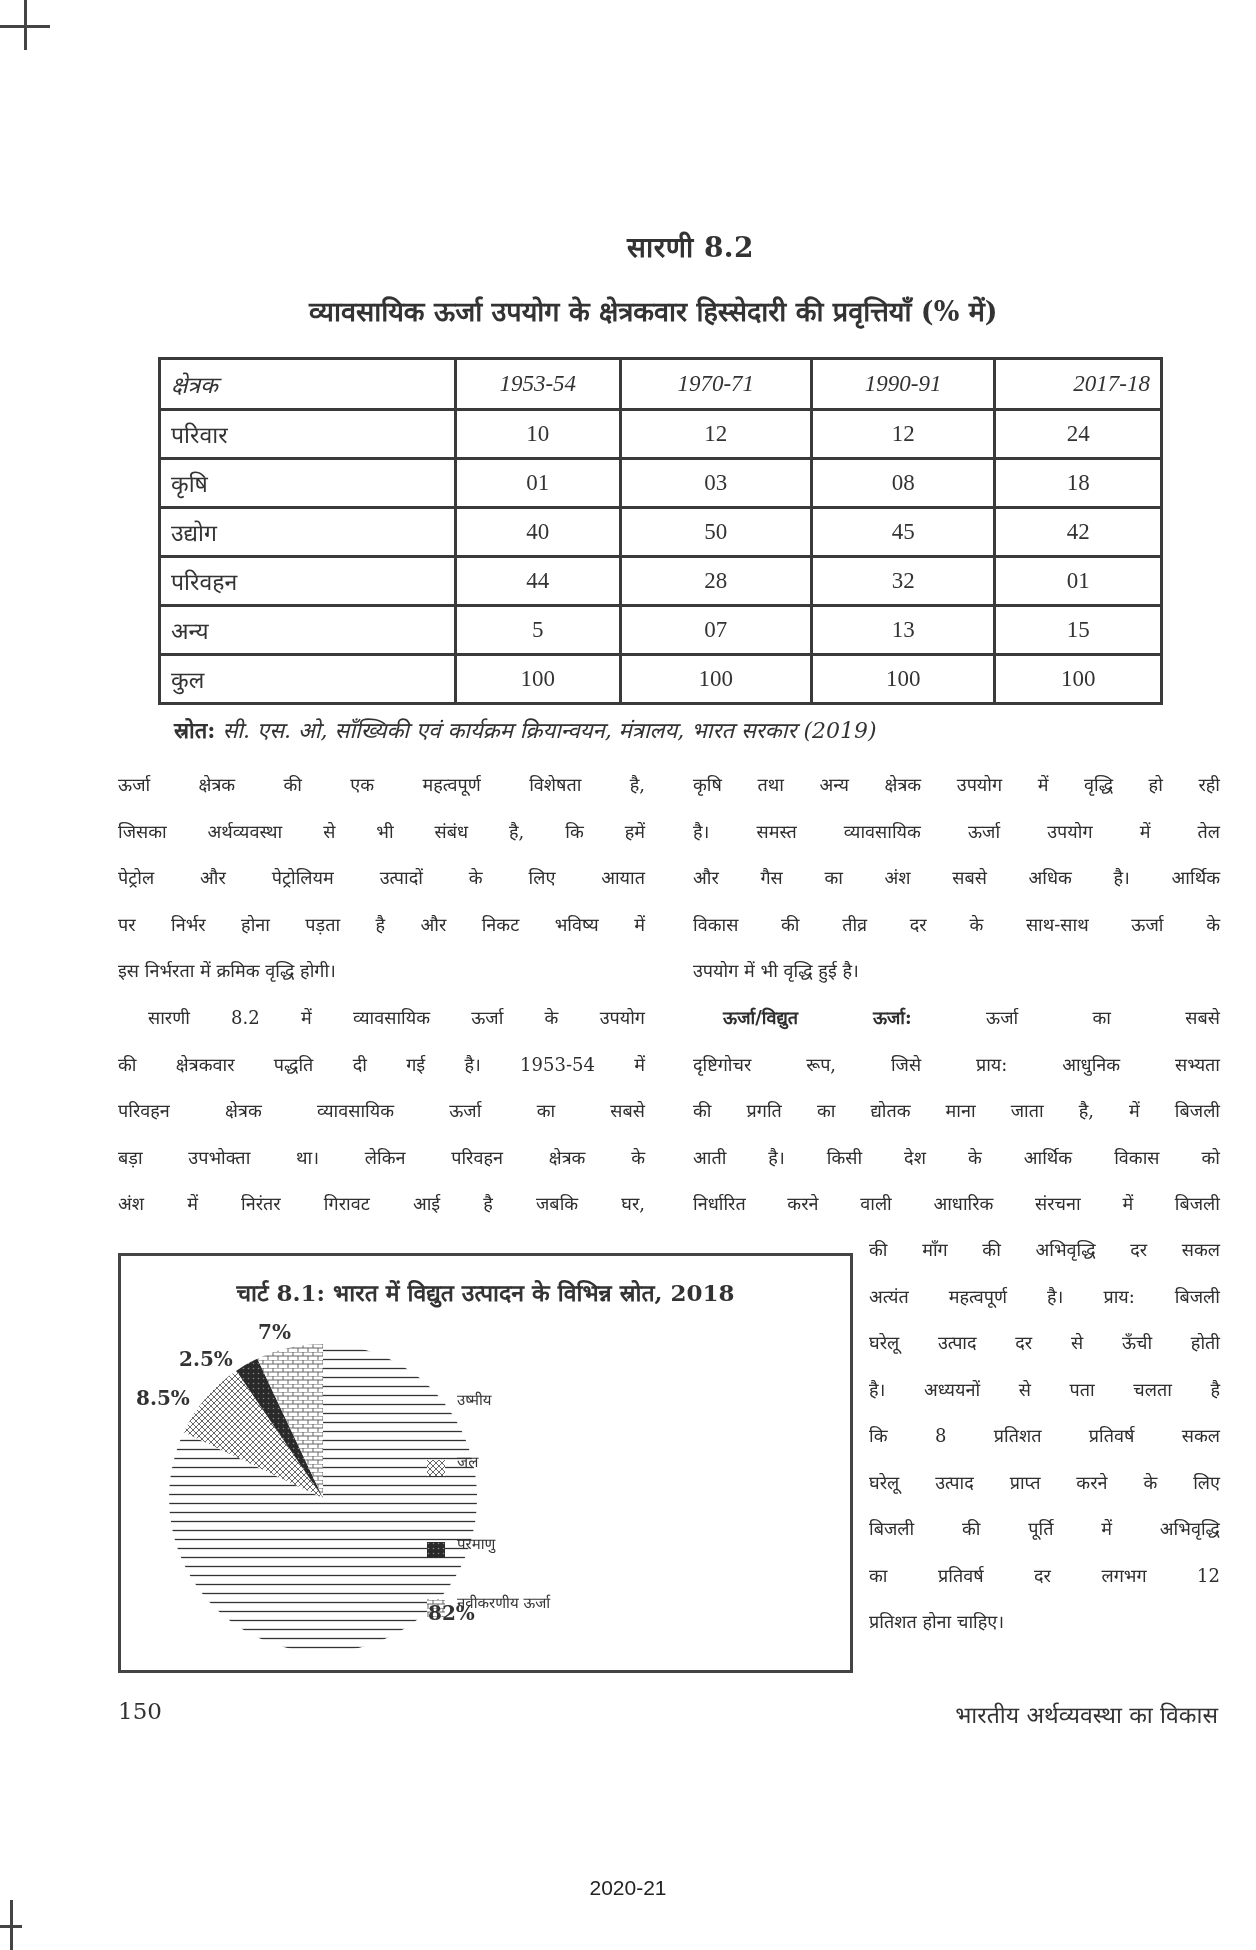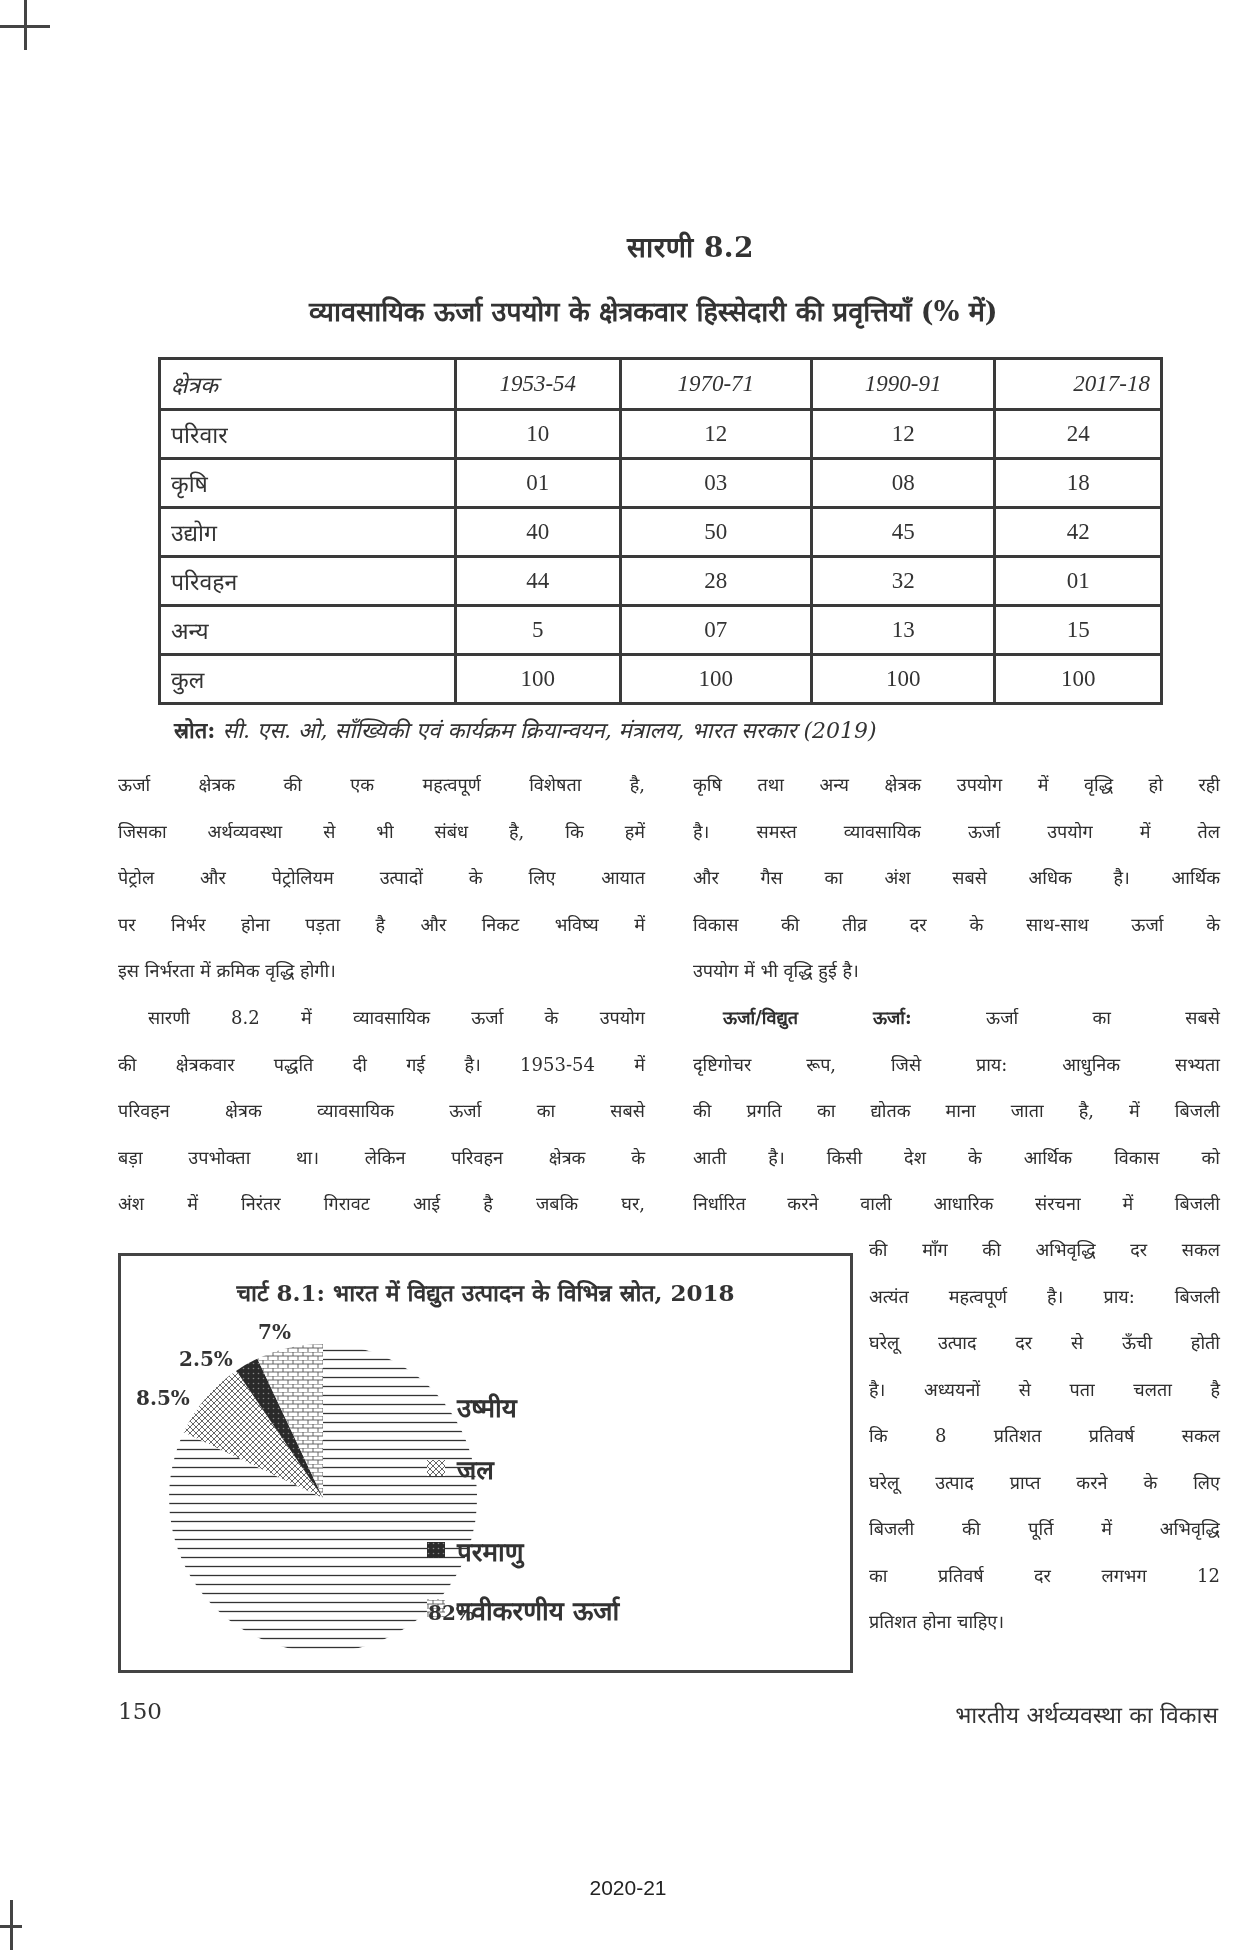--- a/index.html
+++ b/index.html
@@ -27,21 +27,21 @@
           text-align: justify; text-align-last: justify; }
   .para span.line { display: block; text-align: justify; text-align-last: justify; white-space: nowrap; }
   .para span.last { text-align-last: left; }
 
   .chart-box { position: absolute; left: 118px; top: 1253px; width: 729px; height: 414px;
                border: 3px solid #444; }
   .chart-title { position: absolute; left: 0; top: 20px; width: 100%; text-align: center;
                  font-size: 23px; font-weight: bold; color: #333; }
   .pie-label { position: absolute; font-size: 20px; font-weight: bold; color: #333; }
   .legend-item { position: absolute; display: flex; align-items: center; gap: 10px;
-                 font-size: 26px; font-weight: bold; color: #333; }
+                 font-size: 15px; font-weight: normal; color: #333; }
 
   .footer-page { position: absolute; left: 118px; top: 1698px; font-size: 23px; color: #333; }
   .footer-book { position: absolute; right: 38px; top: 1698px; font-size: 23px; color: #333; }
   .footer-year { position: absolute; left: 0; width: 1256px; top: 1876px; text-align: center;
                  font-family: "Liberation Sans", sans-serif; font-size: 21px; color: #222; }
 </style>
 </head>
 <body>
 
 <div class="crop-h" style="left:0; top:25px; width:50px;"></div>

